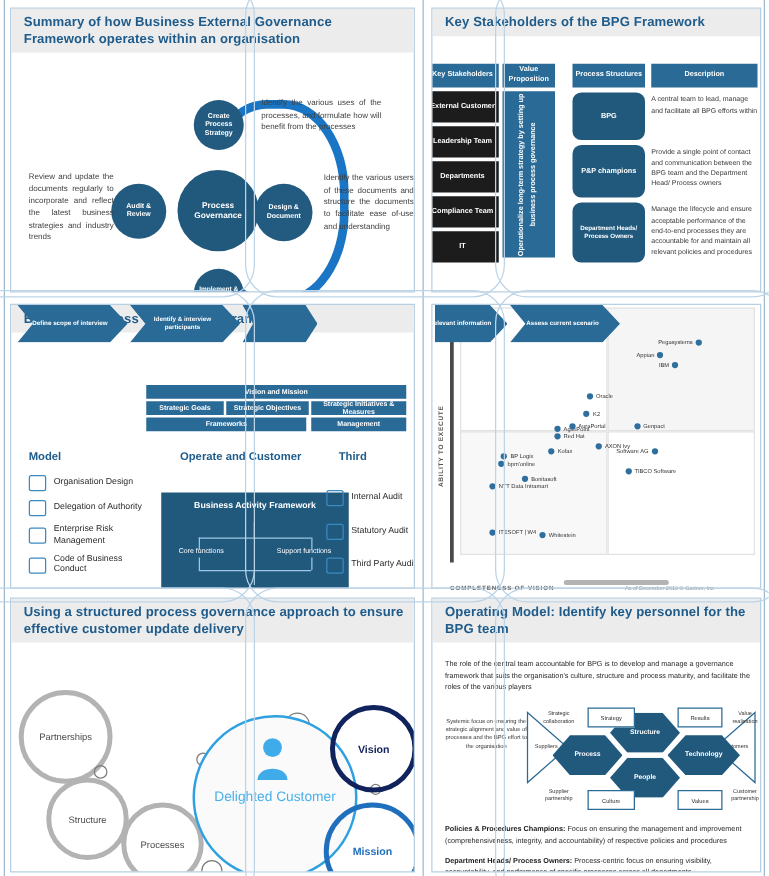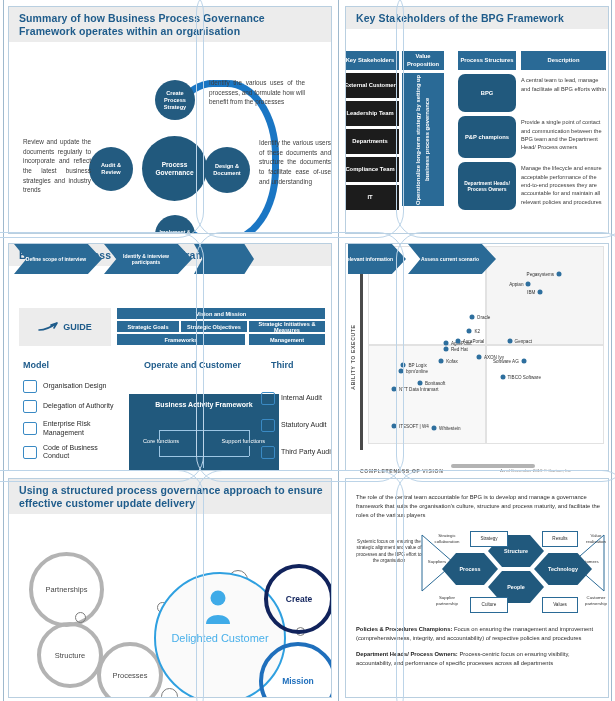--- a/index.html
+++ b/index.html
@@ -120,21 +120,21 @@
 <body>
 
 <div class="grid">
 
   <div class="vrule" style="left:3px"></div>
   <div class="vrule" style="left:338px"></div>
   <div class="vrule" style="left:611px"></div>
 
   <div class="slide" id="s1">
     <div class="hdr">
-      <h1>Summary of how Business Process Governance Framework operates within an organisation</h1>
+      <h1>Summary of how Business External Governance Framework operates within an organisation</h1>
     </div>
     <div class="body">
       <div class="cyc-wrap">
         <div class="ring"></div>
         <div class="cnode cn-center">Process Governance</div>
         <div class="cnode cn-top">Create Process Strategy</div>
         <div class="cnode cn-right">Design &amp; Document</div>
         <div class="cnode cn-bot">Implement &amp; Execute</div>
         <div class="cnode cn-left">Audit &amp; Review</div>
         <div class="blurb b-left">Review and update the documents regularly to incorporate and reflect the latest business strategies and industry trends</div>
@@ -187,26 +187,20 @@
 
     </div>
   </div>
 
   <div class="slide" id="s3">
     <div class="hdr">
       <h1>Business Process Governance Framework</h1>
     </div>
     <div class="body">
 
-      <div class="guidebox">
-        <svg width="20" height="10" viewBox="0 0 20 10">
-          <path d="M1 8 C6 8 12 6 19 1 L13 3 M19 1 L16 6" stroke="#1f5c8b" stroke-width="1.6" fill="none" stroke-linecap="round"></path>
-        </svg>
-        <span>GUIDE</span>
-      </div>
 
       <div class="bluebar" style="position:absolute;left:108px;top:42px;width:208px;height:11px">Vision and Mission</div>
       <div class="bluebar" style="position:absolute;left:108px;top:55px;width:62px;height:11px">Strategic Goals</div>
       <div class="bluebar" style="position:absolute;left:172px;top:55px;width:66px;height:11px">Strategic Objectives</div>
       <div class="bluebar" style="position:absolute;left:240px;top:55px;width:76px;height:11px">Strategic Initiatives &amp; Measures</div>
       <div class="bluebar" style="position:absolute;left:108px;top:68px;width:128px;height:11px">Frameworks</div>
       <div class="bluebar" style="position:absolute;left:240px;top:68px;width:76px;height:11px">Management</div>
 
       <div class="colhead" style="left:14px;top:94px">Model</div>
       <div class="colhead" style="left:135px;top:94px">Operate and Customer</div>
@@ -318,44 +312,47 @@
       </div>
       <div class="scrollbar"></div>
     </div>
   </div>
 
   <div class="slide" id="s5">
     <div class="hdr">
       <h1>Using a structured process governance approach to ensure effective customer update delivery</h1>
     </div>
     <div class="body">
-      <div class="gcirc" style="left:20px;top:38px;width:75px;height:75px">Partnerships</div>
+      <div class="gcirc" style="left:6px;top:38px;width:75px;height:75px">Partnerships</div>
       <div class="gcirc" style="left:28px;top:108px;width:66px;height:66px">Structure</div>
       <div class="gcirc" style="left:88px;top:128px;width:66px;height:66px">Processes</div>
 
       <div class="scirc" style="left:66px;top:98px;width:11px;height:11px"></div>
       <div class="scirc" style="left:148px;top:88px;width:11px;height:11px"></div>
       <div class="scirc" style="left:152px;top:174px;width:17px;height:17px"></div>
       <div class="scirc" style="left:208px;top:62px;width:11px;height:11px"></div>
       <div class="scirc" style="left:219px;top:56px;width:20px;height:20px"></div>
       <div class="scirc" style="left:223px;top:166px;width:11px;height:11px"></div>
       <div class="scirc" style="left:287px;top:113px;width:9px;height:9px"></div>
 
       <div class="bigblue">Delighted Customer</div>
       <svg class="person" viewBox="0 0 26 34">
         <circle cx="13" cy="8" r="7.5" fill="#3fabe8"></circle>
         <path d="M1 34 C1 22 25 22 25 34 Z" fill="#3fabe8"></path>
       </svg>
 
-      <div class="vmcirc vis">Create</div>
+      <div class="vmcirc vis">Vision</div>
       <div class="vmcirc mis">Mission</div>
     </div>
   </div>
 
   <div class="slide" id="s6">
+    <div class="hdr">
+      <h1>Operating Model: Identify key personnel for the BPG team</h1>
+    </div>
     <div class="body">
       <div class="ptxt" style="position:absolute;left:10px;top:14px;width:244px">The role of the central team accountable for BPG is to develop and manage a governance framework that suits the organisation's culture, structure and process maturity, and facilitate the roles of the various players</div>
 
       <div class="smalllab" style="left:8px;top:60px;width:70px;font-size:4.6px;line-height:1.4">Systemic focus on ensuring the strategic alignment and value of processes and the BPG effort to the organisation</div>
 
       <svg style="position:absolute;left:74px;top:54px;width:36px;height:60px" viewBox="0 0 36 60">
         <path d="M2 2 L34 30 L2 58 Z" fill="none" stroke="#2a6a96" stroke-width="1"></path>
       </svg>
       <div class="smalllab" style="left:76px;top:80px;width:30px">Suppliers</div>
 

